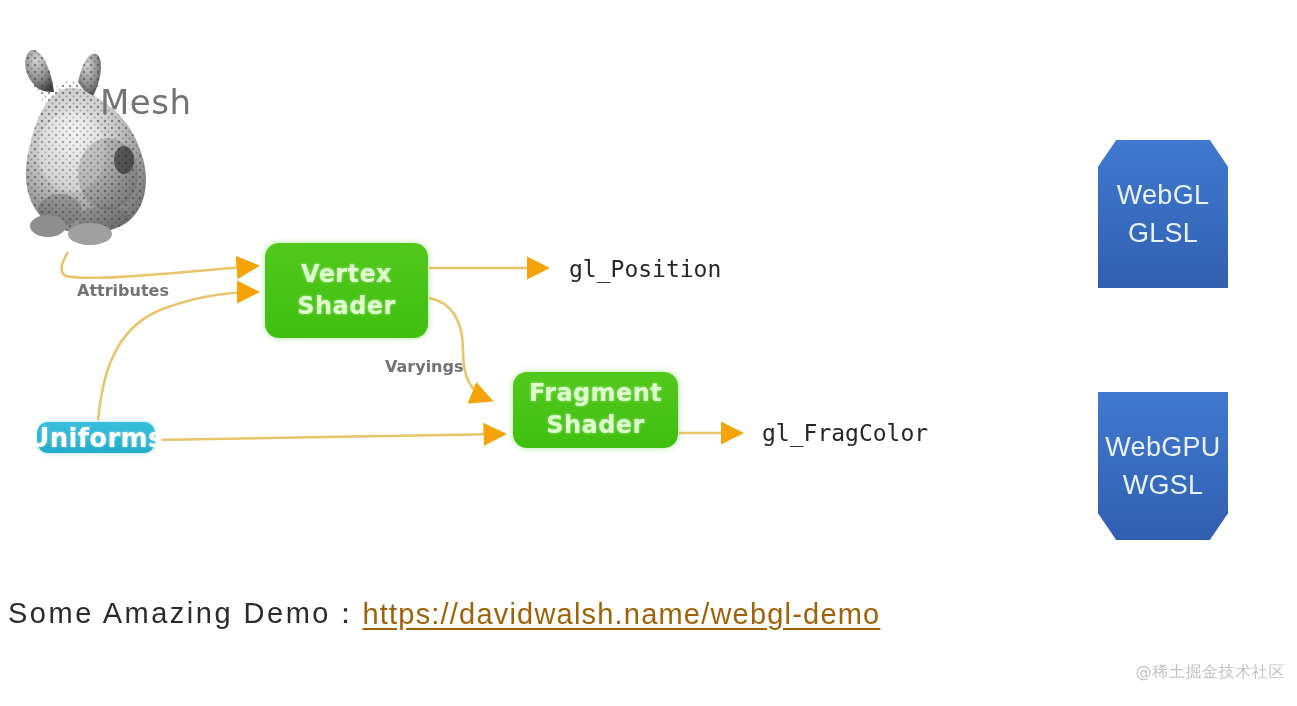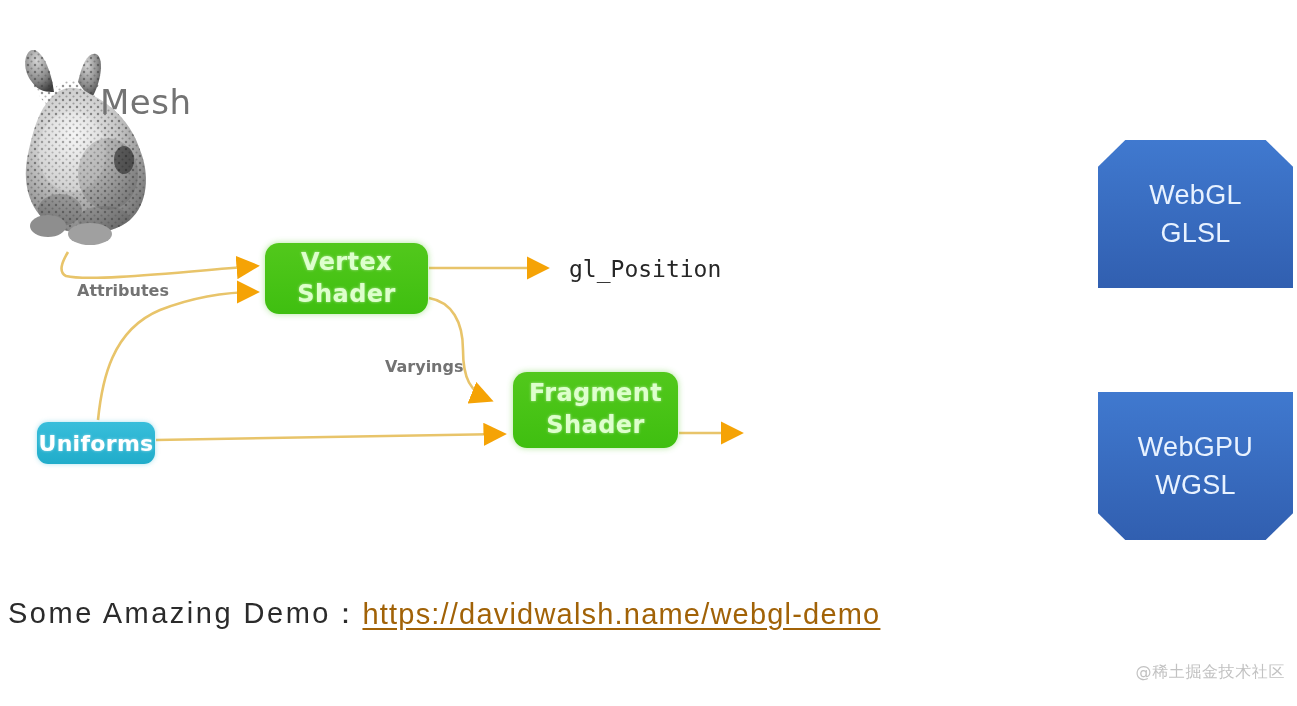--- a/index.html
+++ b/index.html
@@ -39,41 +39,41 @@
     align-items: center;
     justify-content: center;
     color: #ddffcc;
     font-family: "DejaVu Sans", sans-serif;
     font-size: 24px;
     font-weight: 600;
     line-height: 1.32;
     letter-spacing: 0.4px;
     text-shadow: 0 0 3px rgba(255,255,255,0.55);
   }
-  #vertex-shader-box { left: 265px; top: 243px; width: 163px; height: 71px; }
+  #vertex-shader-box { left: 265px; top: 243px; width: 163px; height: 95px; }
   #fragment-shader-box { left: 513px; top: 372px; width: 165px; height: 76px; }
   .shader-line { display: block; }
 
   
   #uniforms-pill {
     position: absolute;
     left: 37px;
     top: 422px;
     width: 118px;
-    height: 42px;
+    height: 31px;
     border-radius: 11px;
     background: #29b6d4;
     background: linear-gradient(180deg, #38bedb 0%, #20acca 100%);
     box-shadow: 0 0 5px rgba(40, 180, 210, 0.4);
     display: flex;
     align-items: center;
     justify-content: center;
     color: #ffffff;
     font-family: "DejaVu Sans", sans-serif;
-    font-size: 22px;
+    font-size: 26px;
     font-weight: 600;
     letter-spacing: 0.3px;
     text-shadow: 0 0 3px rgba(255,255,255,0.5);
   }
 
   
   .diagram-label {
     position: absolute;
     color: #737373;
     font-family: "DejaVu Sans", sans-serif;
@@ -92,21 +92,21 @@
     font-size: 23px;
     letter-spacing: 0px;
     white-space: nowrap;
   }
   #label-gl-position { left: 569px; top: 256px; }
   #label-gl-fragcolor { left: 762px; top: 420px; }
 
   
   .api-shape {
     position: absolute;
-    width: 195px;
+    width: 130px;
     height: 148px;
     background: #3b6fc4;
     background: linear-gradient(180deg, #4079cf 0%, #315fb0 100%);
     display: flex;
     flex-direction: column;
     align-items: center;
     justify-content: center;
     color: #e8f2ff;
     font-family: "Liberation Sans", sans-serif;
     font-size: 27px;
@@ -260,20 +260,21 @@
   </div>
 
   <div class="shader-box" id="fragment-shader-box">
     <span class="shader-line">Fragment</span>
     <span class="shader-line">Shader</span>
   </div>
 
   <div id="uniforms-pill">Uniforms</div>
 
   <div class="mono-label" id="label-gl-position">gl_Position</div>
+  <div class="mono-label" id="label-gl-fragcolor">gl_FragColor</div>
 
   <div class="api-shape" id="webgl-shape">
     <span class="api-line">WebGL</span>
     <span class="api-line">GLSL</span>
   </div>
 
   <div class="api-shape" id="webgpu-shape">
     <span class="api-line">WebGPU</span>
     <span class="api-line">WGSL</span>
   </div>

